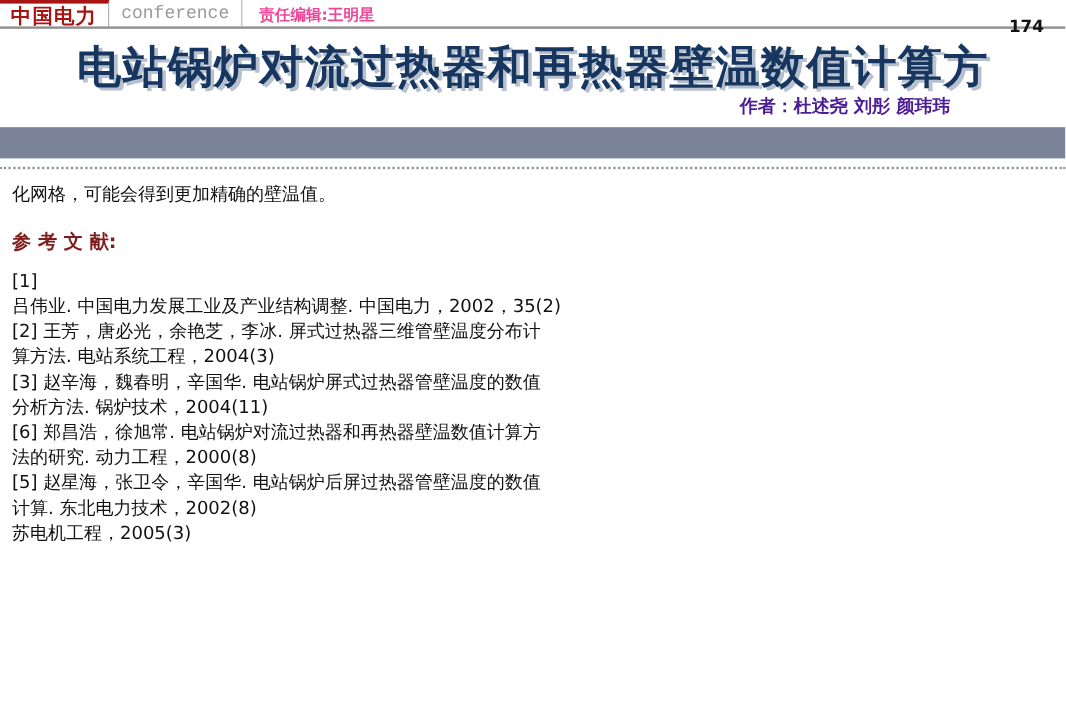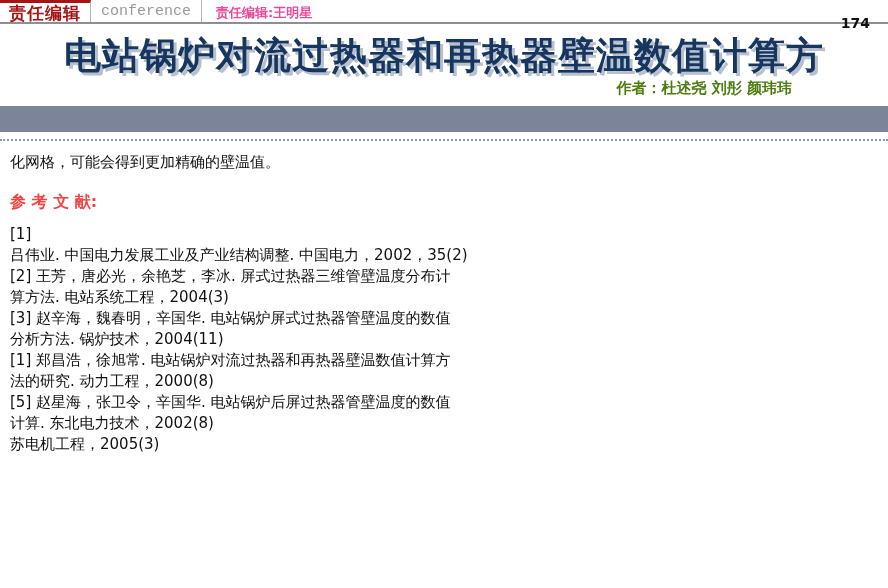--- a/index.html
+++ b/index.html
@@ -76,21 +76,21 @@
     line-height: 44px;
     text-shadow: 3px 3px 0 #b6c0ce;
     white-space: nowrap;
   }
   .article-authors {
     text-align: right;
     padding-right: 96px;
     margin-top: 1px;
     font-size: 15px;
     font-weight: bold;
-    color: #4d7c0f;
+    color: #4c1d95;
   }
 
   
   .gray-bar {
     margin-top: 8px;
     height: 26px;
     width: 100%;
     background: #7b8498;
   }
   .dotted-rule {
@@ -104,42 +104,42 @@
   .main { padding: 11px 10px 0 10px; }
   .intro {
     font-size: 15px;
     line-height: 21px;
     color: #111;
   }
   .references-heading {
     margin: 19px 0 11px 0;
     font-size: 16px;
     font-weight: bold;
-    color: #ef4444;
+    color: #7f1d1d;
   }
   .ref-line {
     font-size: 15px;
     line-height: 21px;
     color: #111;
     white-space: nowrap;
   }
   .ref-line.en {
     font-family: "DejaVu Sans Mono", "Liberation Mono", monospace;
     font-size: 12.5px;
     letter-spacing: 0.2px;
   }
 </style>
 </head>
 <body>
 
 <div class="page">
 
   <div class="header">
     <div class="brand-seg">
-      <span class="brand">责任编辑</span>
+      <span class="brand">中国电力</span>
     </div>
     <div class="brand-sub-seg">
       <span class="brand-sub">conference</span>
     </div>
     <div class="editor">责任编辑:王明星</div>
     <div class="page-number">174</div>
   </div>
 
   <div class="title-block">
     <h1 class="article-title">电站锅炉对流过热器和再热器壁温数值计算方</h1>
@@ -153,21 +153,21 @@
     <p class="intro">化网格，可能会得到更加精确的壁温值。</p>
     <h2 class="references-heading">参 考 文 献:</h2>
 
     <div>
         <div class="ref-line">[1]</div>
         <div class="ref-line">吕伟业. 中国电力发展工业及产业结构调整. 中国电力，2002，35(2)</div>
         <div class="ref-line">[2] 王芳，唐必光，余艳芝，李冰. 屏式过热器三维管壁温度分布计</div>
         <div class="ref-line">算方法. 电站系统工程，2004(3)</div>
         <div class="ref-line">[3] 赵辛海，魏春明，辛国华. 电站锅炉屏式过热器管壁温度的数值</div>
         <div class="ref-line">分析方法. 锅炉技术，2004(11)</div>
-        <div class="ref-line">[1] 郑昌浩，徐旭常. 电站锅炉对流过热器和再热器壁温数值计算方</div>
+        <div class="ref-line">[6] 郑昌浩，徐旭常. 电站锅炉对流过热器和再热器壁温数值计算方</div>
         <div class="ref-line">法的研究. 动力工程，2000(8)</div>
         <div class="ref-line">[5] 赵星海，张卫令，辛国华. 电站锅炉后屏过热器管壁温度的数值</div>
         <div class="ref-line">计算. 东北电力技术，2002(8)</div>
         <div class="ref-line">苏电机工程，2005(3)</div>
       </div>
 
   </div>
 
 </div>
 

